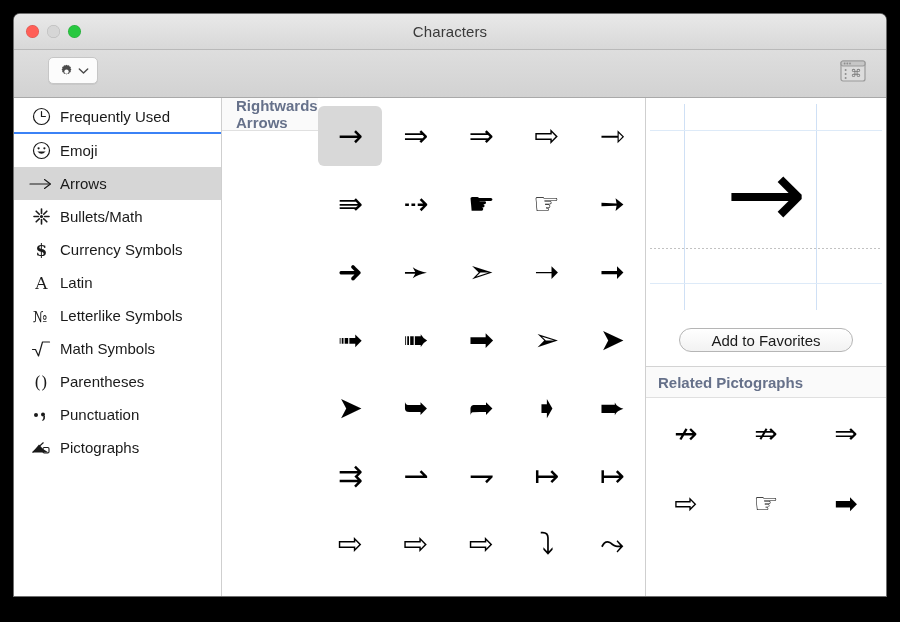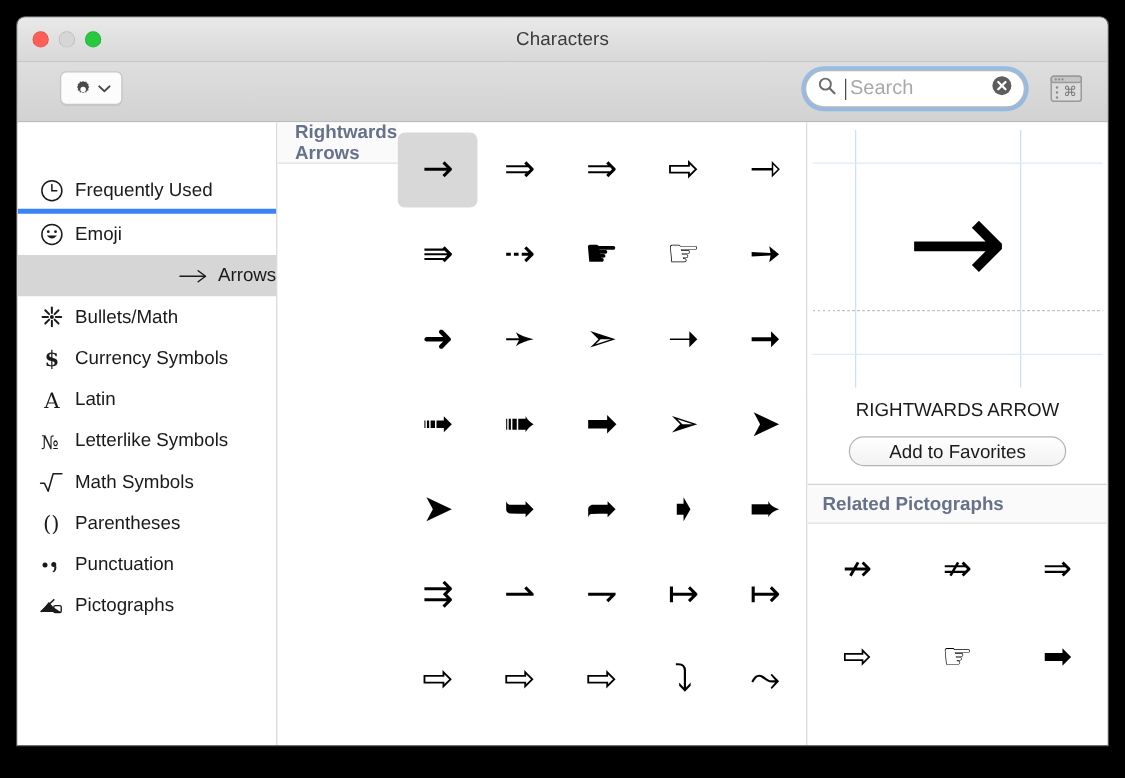--- a/index.html
+++ b/index.html
@@ -111,22 +111,22 @@
     border-right: 1px solid #cfcfcf;
     padding-top: 3px;
     overflow: hidden;
   }
   .side-item {
     height: 33px;
     display: flex; align-items: center;
     padding-left: 12px;
     cursor: default;
   }
-  .side-item.selected { background: #d6d6d6; justify-content: flex-end; }
-  .side-item.divider-after { border-bottom: 4px solid #3b82f6; margin-top: 37px; }
+  .side-item.selected { background: #d6d6d6; }
+  .side-item.divider-after { border-bottom: 2px solid #3b82f6; }
   .side-icon {
     width: 30px; flex: 0 0 30px;
     display: flex; align-items: center; justify-content: center;
     color: #1a1a1a;
   }
   .side-label {
     font-size: 15px; color: #1a1a1a;
     margin-left: 4px;
     white-space: nowrap;
   }
@@ -272,36 +272,20 @@
           <circle cx="8.5" cy="9.6" r="2.2" fill="#fcfcfc"></circle>
         </svg>
       </span>
       <span>
         <svg width="11" height="8" viewBox="0 0 11 8">
           <path d="M1.3 2 L5.5 6 L9.7 2" fill="none" stroke="#4a4a4a" stroke-width="1.4" stroke-linecap="round" stroke-linejoin="round"></path>
         </svg>
       </span>
     </div>
 
-    <div id="search-wrap">
-      <span id="search-icon">
-        <svg width="15" height="15" viewBox="0 0 15 15">
-          <circle cx="6.3" cy="6.3" r="4.4" fill="none" stroke="#6b6b6b" stroke-width="1.5"></circle>
-          <line x1="9.6" y1="9.6" x2="13.6" y2="13.6" stroke="#6b6b6b" stroke-width="1.7" stroke-linecap="round"></line>
-        </svg>
-      </span>
-      <span id="search-caret"></span>
-      <input id="search-input" type="text" value="" placeholder="Search" style="">
-      <span id="search-clear">
-        <svg width="17" height="17" viewBox="0 0 17 17">
-          <circle cx="8.5" cy="8.5" r="7.6" fill="#5d5d5d"></circle>
-          <path d="M5.6 5.6 L11.4 11.4 M11.4 5.6 L5.6 11.4" stroke="#ffffff" stroke-width="1.8" stroke-linecap="round"></path>
-        </svg>
-      </span>
-    </div>
 
     <div id="palette-button">
       <span>
         <svg width="26" height="22" viewBox="0 0 26 22">
           <rect x="1" y="1" width="24" height="20" rx="2" fill="#dcdcdc" stroke="#9a9a9a" stroke-width="1.2"></rect>
           <rect x="1" y="1" width="24" height="5" rx="2" fill="#c6c6c6" stroke="#9a9a9a" stroke-width="1.2"></rect>
           <circle cx="4.6" cy="3.5" r=".9" fill="#8d8d8d"></circle>
           <circle cx="7.3" cy="3.5" r=".9" fill="#8d8d8d"></circle>
           <circle cx="10" cy="3.5" r=".9" fill="#8d8d8d"></circle>
           <circle cx="5.6" cy="10" r="1" fill="#8d8d8d"></circle>
@@ -548,21 +532,20 @@
 
     <div id="right">
       <div id="preview">
         <span class="guide-v" style="left:38px"></span>
         <span class="guide-v" style="left:170px"></span>
         <span class="guide-h" style="top:32px"></span>
         <span class="guide-h" style="top:185px"></span>
         <span class="guide-dotted" style="top:150px"></span>
         <div id="preview-glyph">→</div>
       </div>
-      <div id="char-name">RIGHTWARDS ARROW</div>
       <div id="favorites-wrap">
         <div id="favorites-button">Add to Favorites</div>
       </div>
       <div id="related-header">Related Pictographs</div>
       <div id="related-grid">
           <div class="related-cell">↛</div>
           <div class="related-cell">⇏</div>
           <div class="related-cell">⇒</div>
           <div class="related-cell">⇨</div>
           <div class="related-cell">☞</div>

